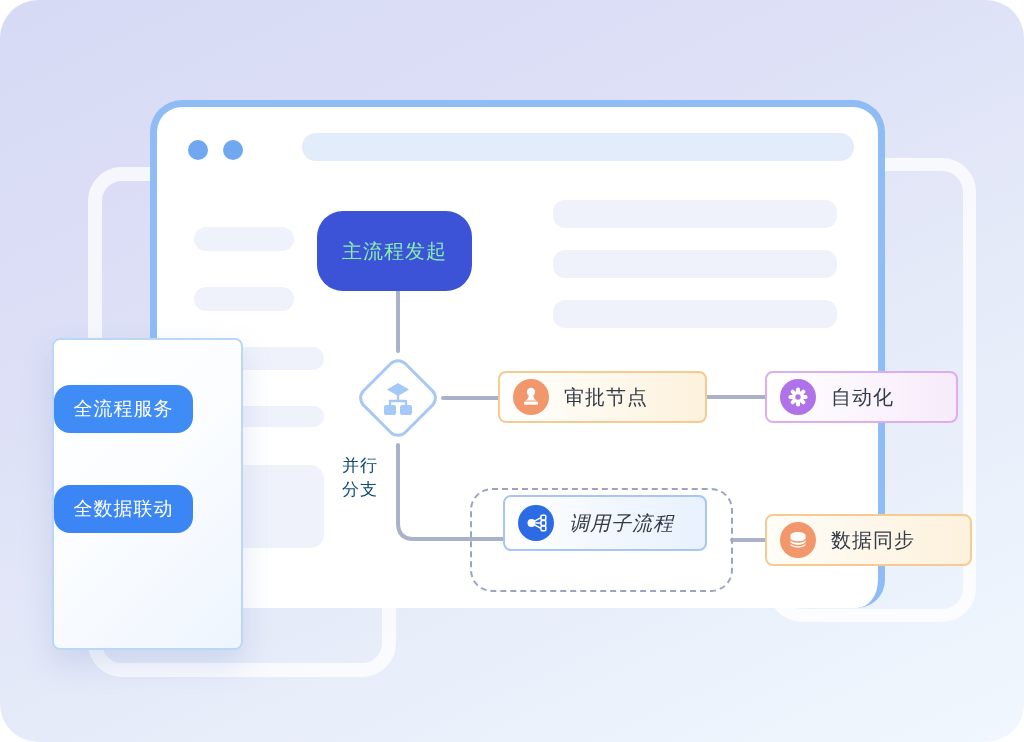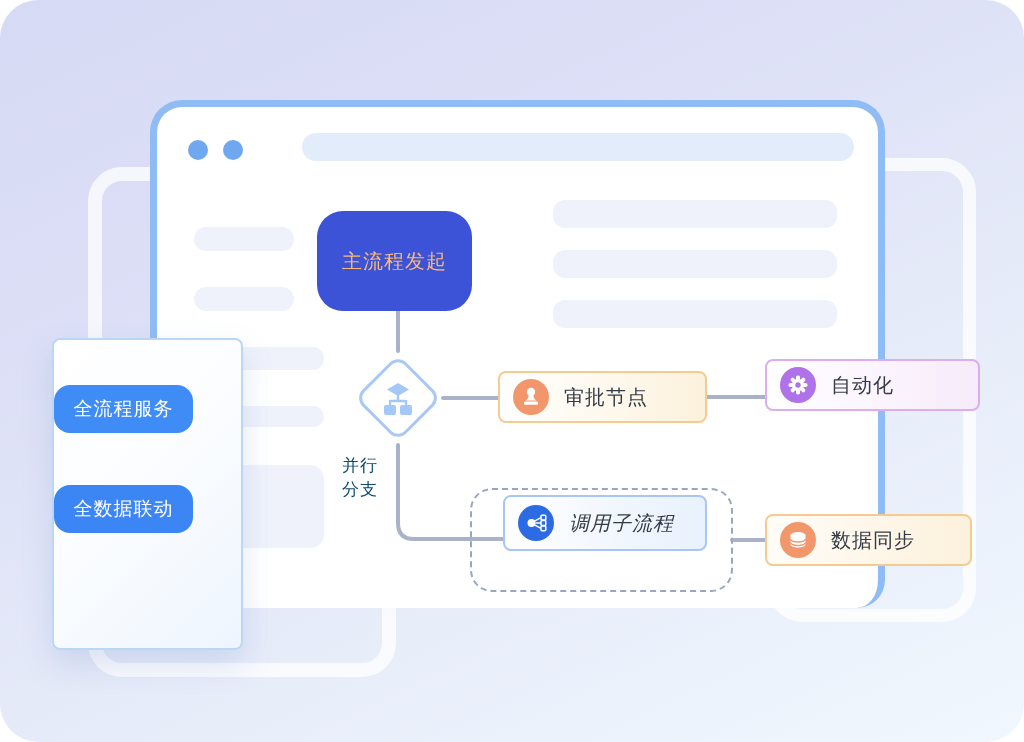--- a/index.html
+++ b/index.html
@@ -12,34 +12,34 @@
   .ghost-right{left:768px;top:158px;width:182px;height:438px;border-width:13px;}
   
   .window{position:absolute;left:150px;top:100px;width:735px;height:508px;background:#ffffff;
           border:7px solid #8fbcf5;border-bottom:none;border-radius:32px 32px 28px 28px;box-sizing:border-box;}
   .dot{position:absolute;width:20px;height:20px;border-radius:50%;background:#6fa7f1;}
   .addr{position:absolute;left:145px;top:26px;width:552px;height:28px;border-radius:14px;background:#e3ecfb;}
   .skel{position:absolute;background:#eff2fb;border-radius:12px;}
   
   .connectors{position:absolute;inset:0;pointer-events:none;}
   
-  .start-node{position:absolute;left:317px;top:211px;width:155px;height:100px;background:#3c52d7;border-radius:26px;
-              display:flex;align-items:center;justify-content:center;color:#fdba74;font-size:20px;letter-spacing:1px;cursor:pointer;}
+  .start-node{position:absolute;left:317px;top:211px;width:155px;height:80px;background:#3c52d7;border-radius:26px;
+              display:flex;align-items:center;justify-content:center;color:#86efac;font-size:20px;letter-spacing:1px;cursor:pointer;}
   .diamond{position:absolute;left:367px;top:367px;width:62px;height:62px;background:#ffffff;border:3px solid #a8c9f6;
            border-radius:12px;transform:rotate(45deg);box-sizing:border-box;cursor:pointer;}
   .diamond .d-icon{position:absolute;left:50%;top:50%;transform:translate(-50%,-50%) rotate(-45deg);width:40px;height:40px;}
   .branch-label{position:absolute;left:342px;top:454px;color:#0c4a6e;font-size:17px;font-weight:500;line-height:1.4;letter-spacing:1px;}
   .dashed-box{position:absolute;left:470px;top:488px;width:263px;height:104px;border:2px dashed #9ca5bf;border-radius:22px;box-sizing:border-box;}
   .node-card{position:absolute;display:flex;align-items:center;gap:15px;padding-left:13px;box-sizing:border-box;
              border-radius:8px;border:2px solid;cursor:pointer;}
   .node-card .label{font-size:20px;color:#333b47;font-weight:500;letter-spacing:1px;}
   .icon-circle{width:36px;height:36px;border-radius:50%;display:flex;align-items:center;justify-content:center;flex:0 0 auto;}
   .card-approval{left:498px;top:371px;width:209px;height:52px;border-color:#f6cb92;
                  background:linear-gradient(90deg,#ffffff 0%,#fef8ec 55%,#fcf1dc 100%);}
-  .card-automation{left:765px;top:359px;width:215px;height:52px;border-color:#dcaef0;
+  .card-automation{left:765px;top:371px;width:193px;height:52px;border-color:#dcaef0;
                  background:linear-gradient(90deg,#ffffff 0%,#fbf4fd 55%,#f6ebfa 100%);}
   .card-subprocess{left:503px;top:495px;width:204px;height:56px;border-color:#a7c6f3;
                  background:linear-gradient(90deg,#ffffff 0%,#f2f7fe 55%,#e8f1fd 100%);font-style:italic;}
   .card-datasync{left:765px;top:514px;width:207px;height:52px;border-color:#f6cb92;
                  background:linear-gradient(90deg,#fffdf8 0%,#fef6e8 55%,#fcf1dc 100%);}
   .bg-orange{background:#f2976b;}
   .bg-purple{background:#af72e8;}
   .bg-blue{background:#2c6be3;}
   
   .side-card{position:absolute;left:52px;top:338px;width:191px;height:312px;box-sizing:border-box;

